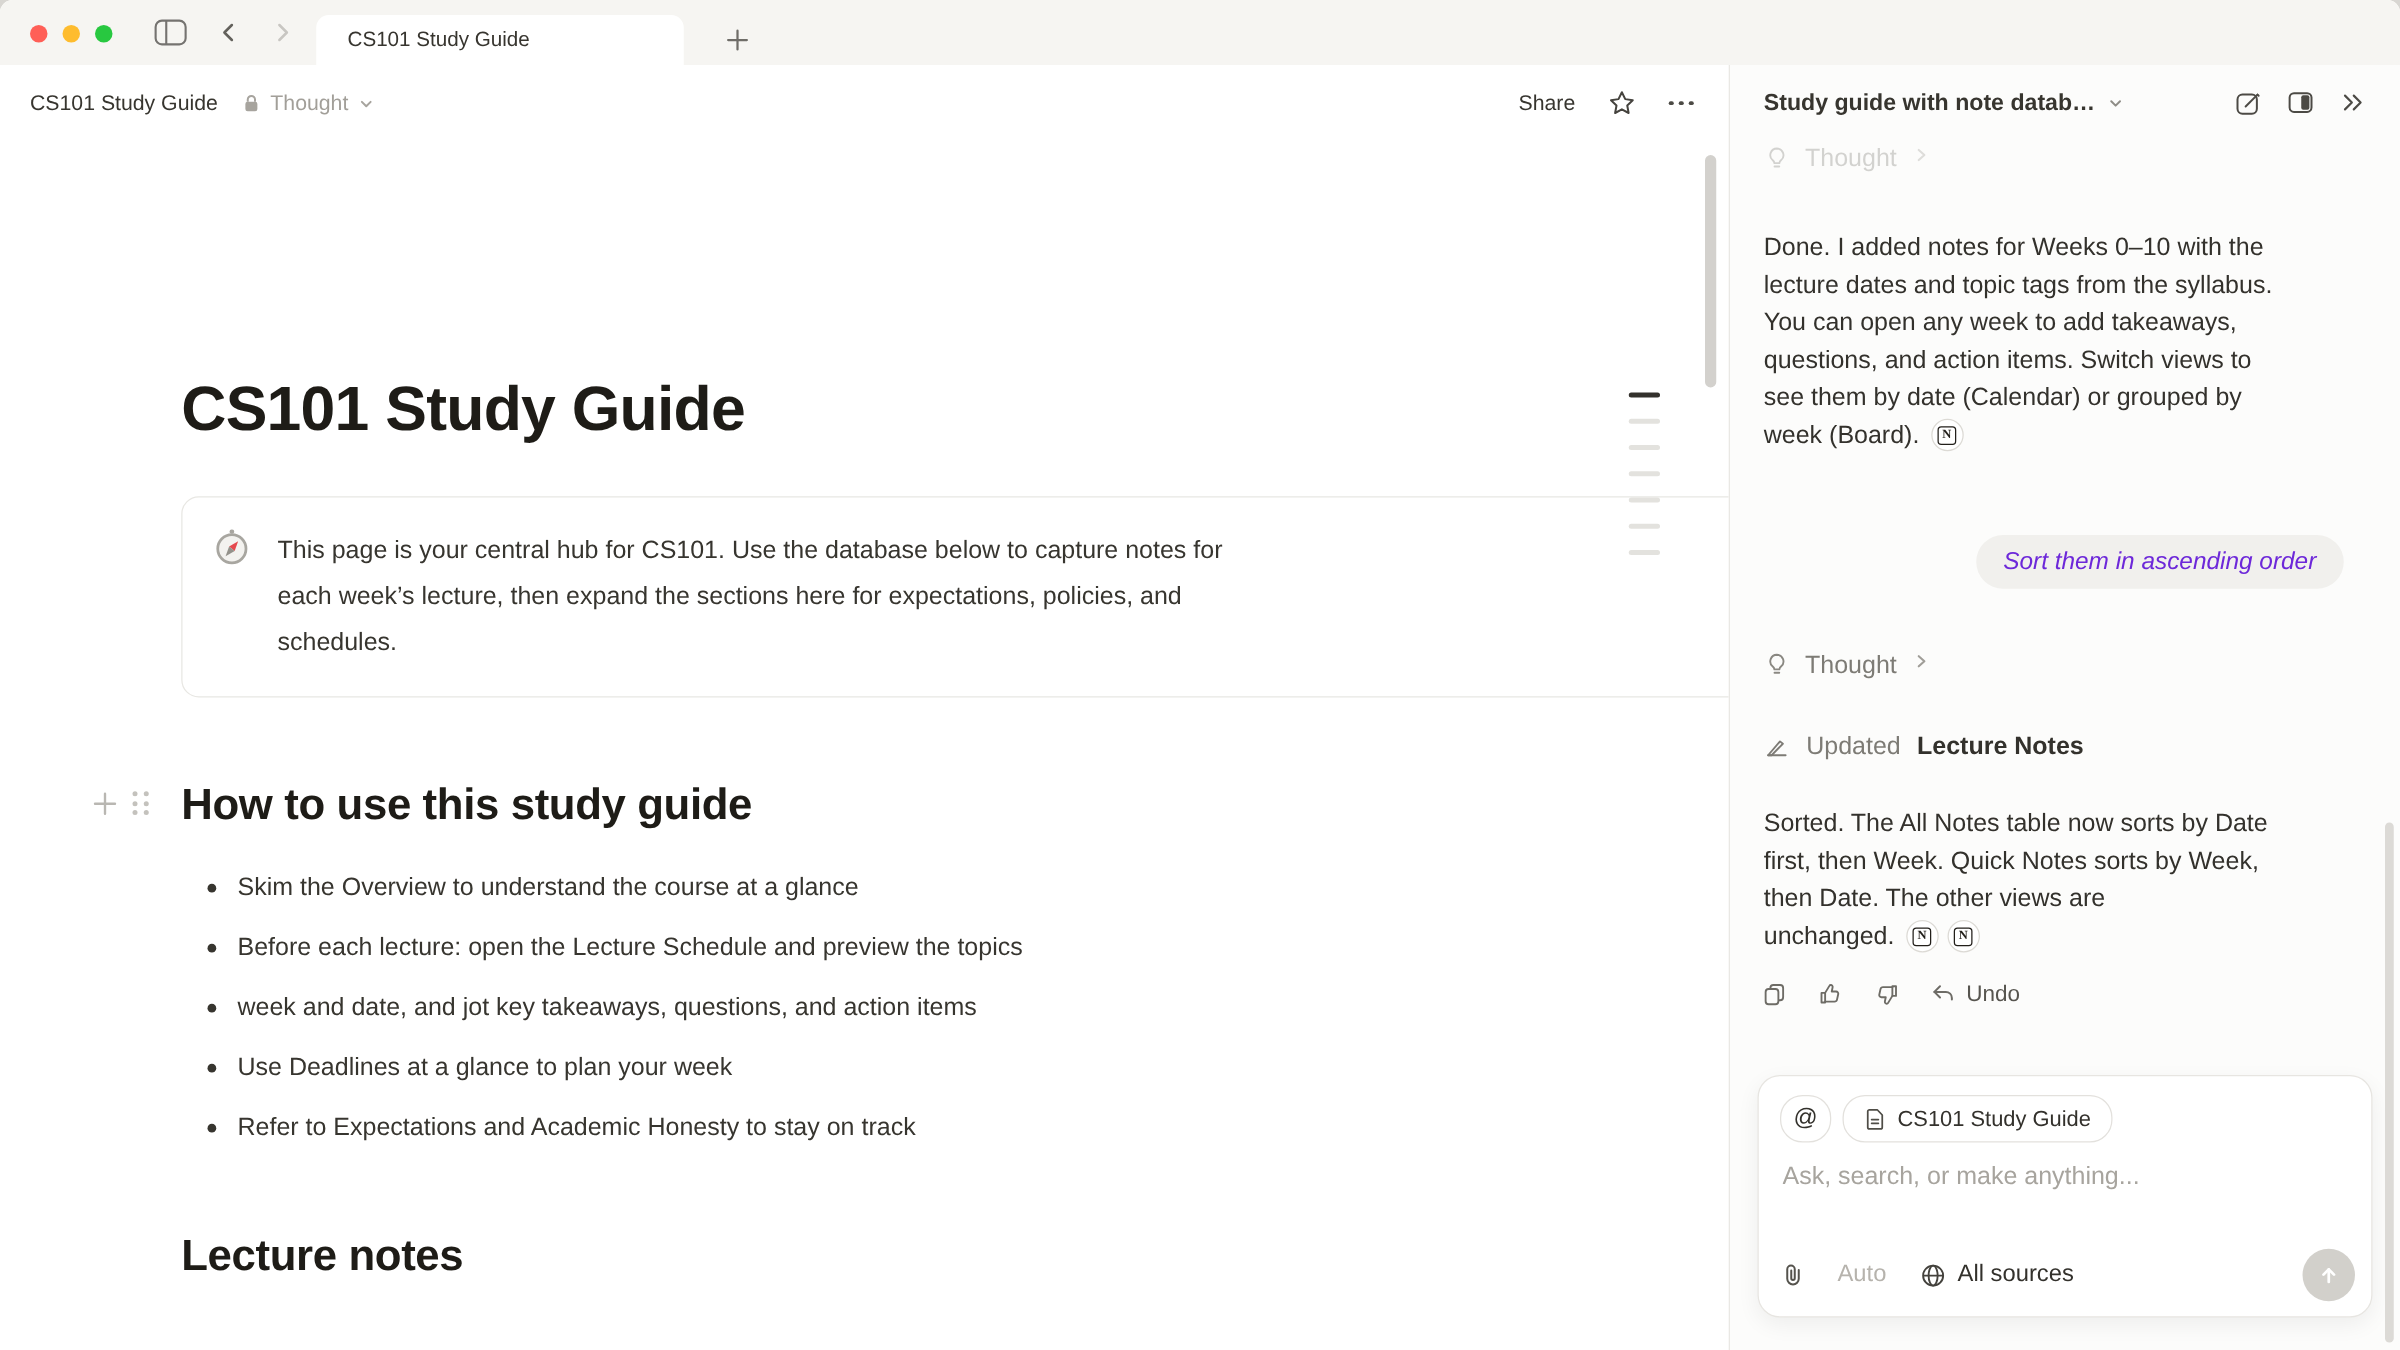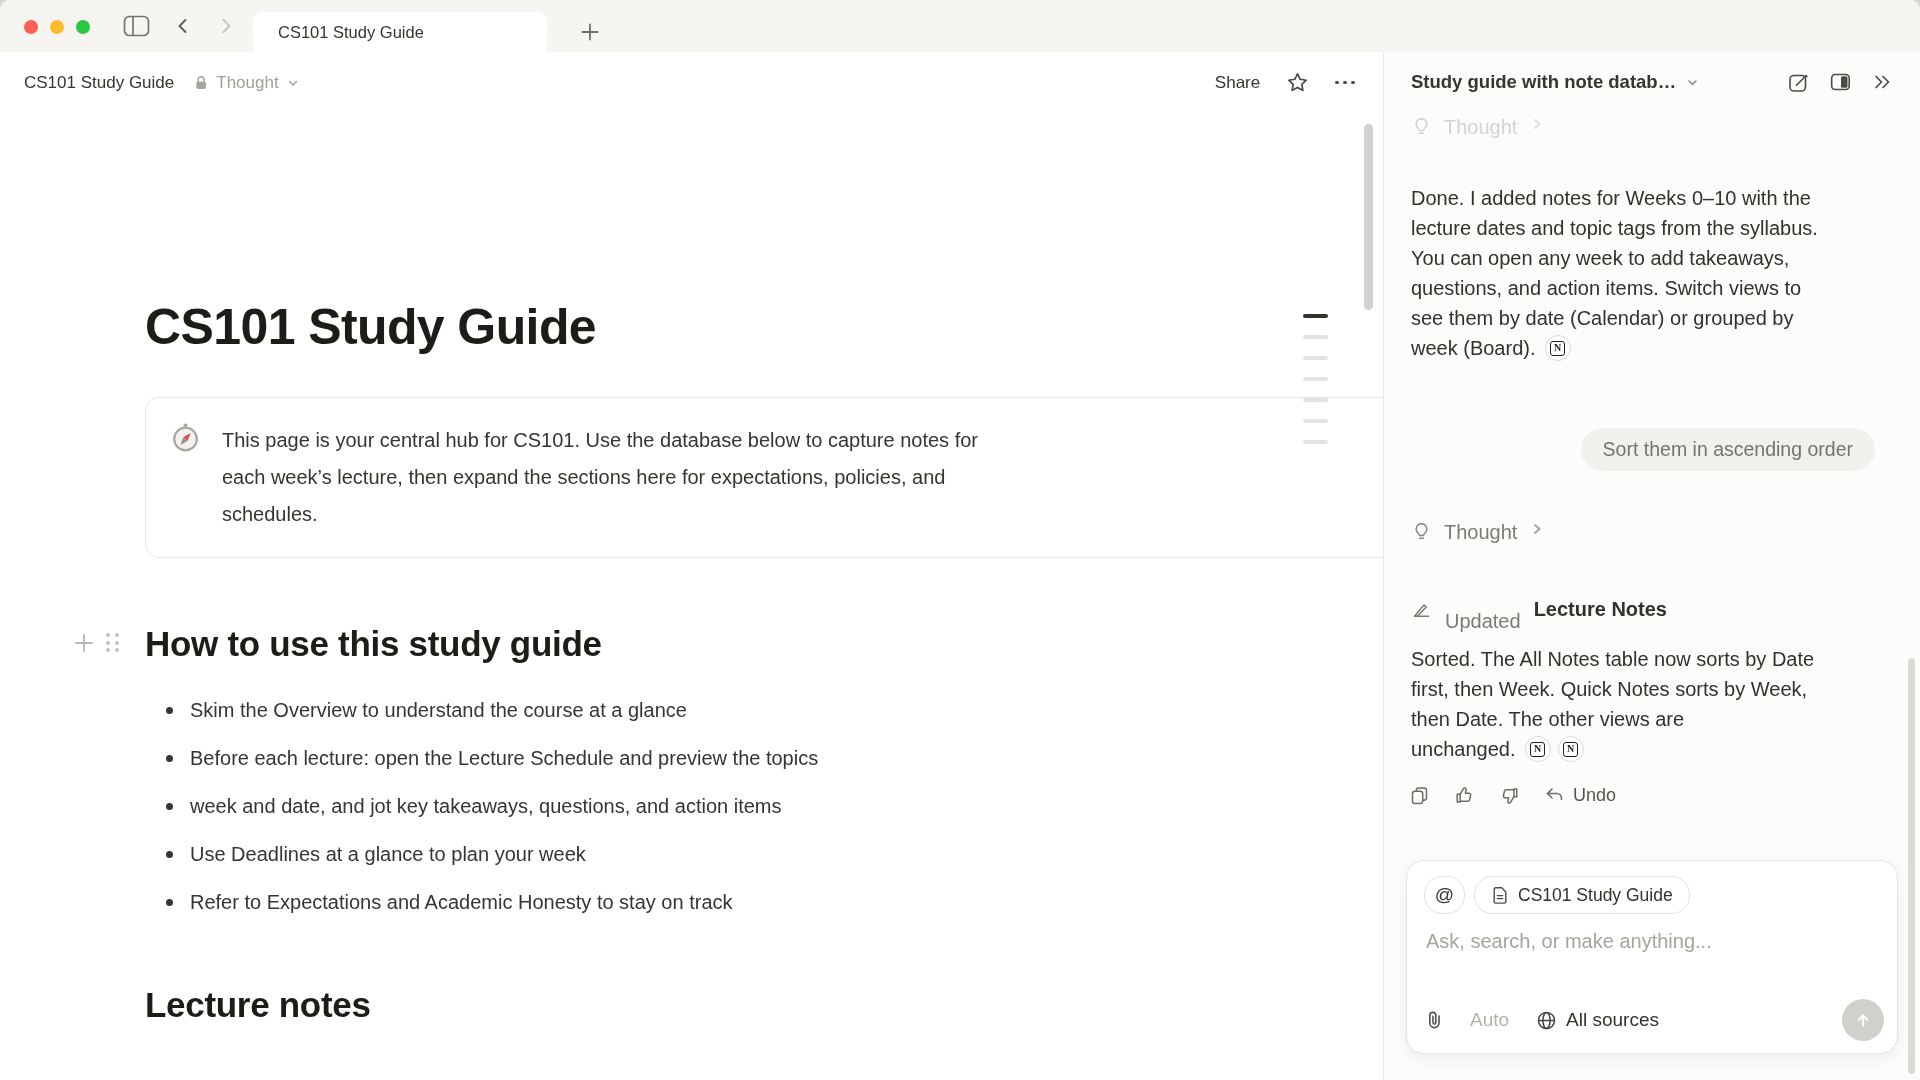--- a/index.html
+++ b/index.html
@@ -66,24 +66,24 @@
   .msg1{position:absolute;top:131px;left:27px;}
   .msg2{position:absolute;top:592px;left:27px;}
   .chipline{display:flex;align-items:center;}
   .nchip{display:inline-flex;width:24px;height:24px;border:1px solid #dcdad5;border-radius:50%;
          align-items:center;justify-content:center;background:#fff;margin-left:9px;flex:0 0 auto;}
   .nchip + .nchip{margin-left:7px;}
   .nbox{width:13px;height:13px;border:1.6px solid #221f1a;border-radius:3px;
         font-family:"Liberation Serif",serif;font-weight:700;font-size:10px;line-height:10px;
         color:#221f1a;display:flex;align-items:center;justify-content:center;}
   .userpill{position:absolute;top:376px;right:45px;background:#f1f0ed;border-radius:24px;
-            padding:10px 22px;font-size:19.5px;color:#737373;white-space:nowrap;}
+            padding:10px 22px;font-size:19.5px;color:#6d28d9;white-space:nowrap;font-style:italic;}
   .thought2{position:absolute;top:469px;left:27px;}
   .updated{position:absolute;top:534px;left:27px;display:flex;align-items:center;gap:13px;font-size:20px;}
-  .ulab{color:#7d7b75;margin-top:24px;}
+  .ulab{color:#7d7b75;}
   .utgt{color:#33312c;font-weight:700;}
   .actions{position:absolute;top:733px;left:25px;display:flex;align-items:center;gap:24px;color:#6e6c66;}
   .undo{display:flex;align-items:center;gap:8px;font-size:18px;color:#57554f;}
   .sb-scroll{position:absolute;right:5px;top:606px;width:7px;height:416px;border-radius:4px;background:#dcdad6;}
 
   
   .composer{position:absolute;left:22px;top:808px;width:492px;height:194px;background:#fff;
             border:1px solid #e7e5e1;border-radius:18px;box-shadow:0 6px 18px rgba(0,0,0,.06);
             box-sizing:border-box;padding:15px 17px;}
   .chips{display:flex;align-items:center;gap:9px;}

